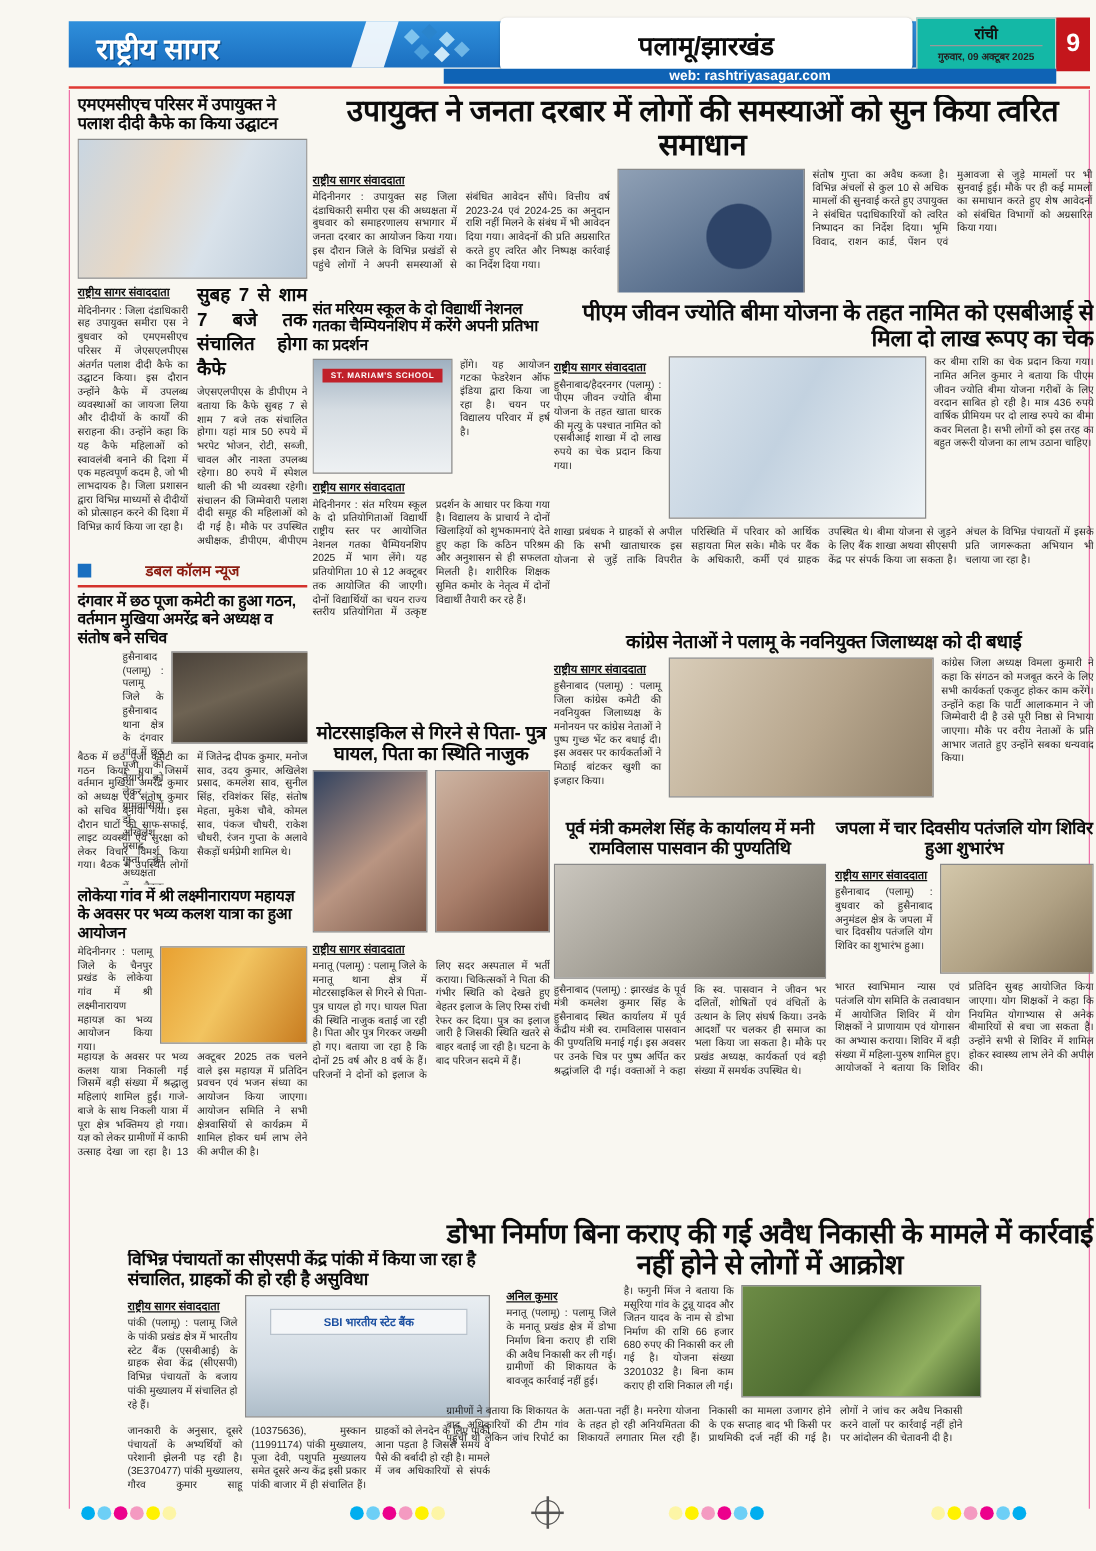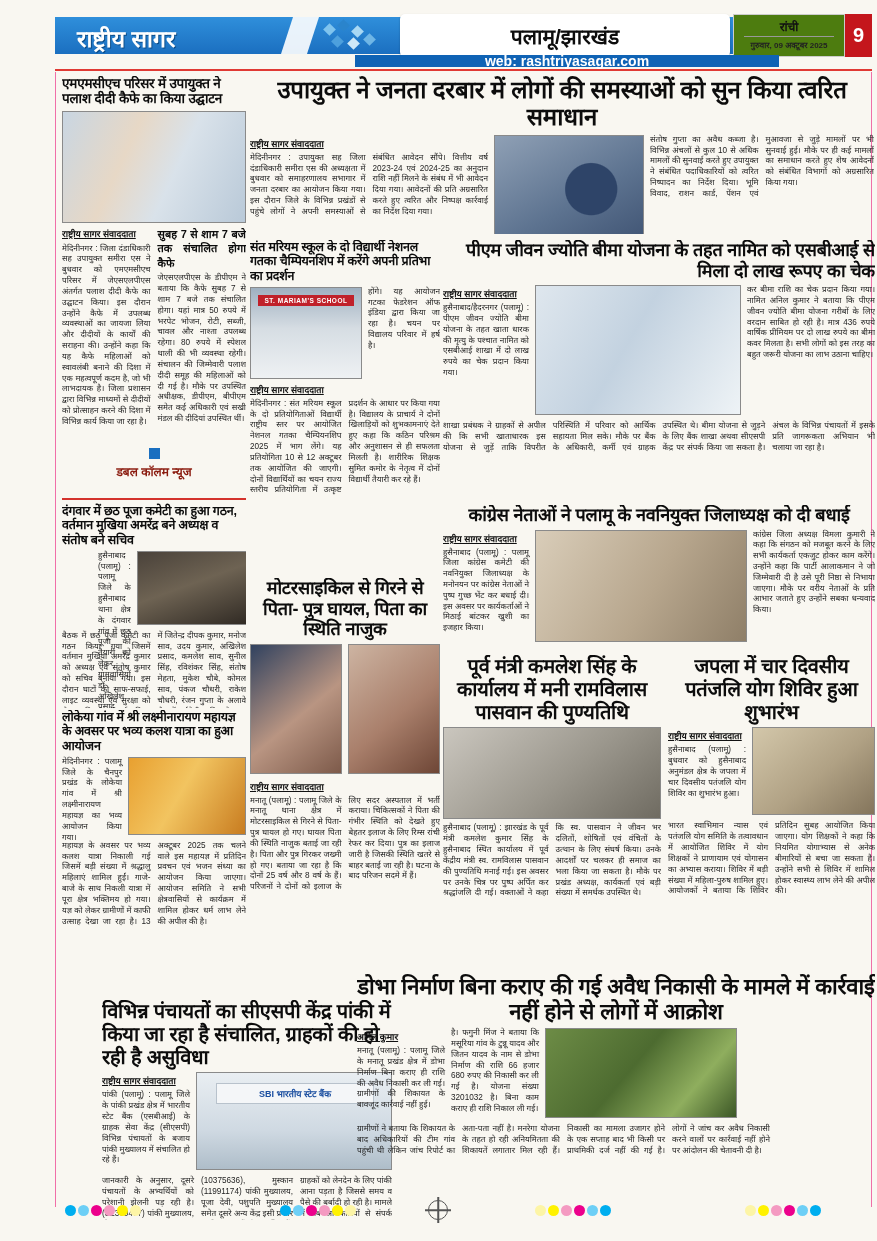--- a/index.html
+++ b/index.html
@@ -9,44 +9,44 @@
 
   
   .header{position:absolute;left:55px;top:14px;width:817px;height:54px;}
   .band{position:absolute;left:0;top:3px;width:817px;height:37px;background:linear-gradient(180deg,#2f8fdb,#1b6fc0);}
   .masthead{position:absolute;left:22px;top:8px;font-size:23px;font-weight:bold;color:#fff;text-shadow:1px 1px 0 #0a4a86;}
   .wedge{position:absolute;left:232px;top:3px;width:26px;height:37px;background:#fff;transform:skewX(-18deg);opacity:.9;}
   .diamonds{position:absolute;left:268px;top:7px;width:70px;height:30px;}
   .dia{position:absolute;width:9px;height:9px;transform:rotate(45deg);}
   .panel-center{position:absolute;left:345px;top:0;width:330px;height:43px;background:#fff;border-radius:5px;box-shadow:0 1px 2px rgba(0,0,0,.25);display:flex;align-items:center;justify-content:center;}
   .section-title{font-size:21px;font-weight:bold;color:#0d0d0d;}
-  .panel-right{position:absolute;left:678px;top:0;width:112px;height:43px;background:#4d7c0f;border:1px solid #ccc;box-sizing:border-box;text-align:center;}
+  .panel-right{position:absolute;left:678px;top:0;width:112px;height:43px;background:#14b8a6;border:1px solid #ccc;box-sizing:border-box;text-align:center;}
   .city{font-size:12px;font-weight:bold;color:#111;border-bottom:1px solid #999;margin:3px 10px 1px;padding-bottom:1px;}
   .date{font-size:8px;font-weight:bold;color:#222;margin-top:2px;}
   .pagenum{position:absolute;left:790px;top:0;width:27px;height:43px;background:#c4161c;color:#fff;font-size:20px;font-weight:bold;display:flex;align-items:center;justify-content:center;}
-  .webstrip{position:absolute;left:300px;top:41px;width:424px;height:12px;background:#0f63b5;color:#fff;font-size:14px;font-weight:bold;display:flex;align-items:center;justify-content:center;}
+  .webstrip{position:absolute;left:300px;top:41px;width:490px;height:12px;background:#0f63b5;color:#fff;font-size:11px;font-weight:bold;display:flex;align-items:center;justify-content:center;}
   .redrule{position:absolute;left:0;top:55px;width:817px;height:2px;background:#e03a34;}
 
   
   .art{position:absolute;overflow:hidden;color:#1a1a1a;}
   .hl{font-weight:bold;color:#0c0c0c;line-height:1.14;letter-spacing:-.2px;}
   .h25{font-size:24px;} .h22{font-size:22px;} .h19{font-size:18px;text-align:right;}
-  .h17{font-size:18px;} .h15{font-size:20px;} .h14{font-size:13.5px;} .h13{font-size:12.5px;}
+  .h17{font-size:15px;} .h15{font-size:14px;} .h14{font-size:13.5px;} .h13{font-size:12.5px;}
   .ctr{text-align:center;}
   .body{font-size:8.2px;line-height:1.32;text-align:justify;color:#242424;}
   .cols2{column-count:2;column-gap:7px;} .cols3{column-count:3;column-gap:7px;}
   .cols4{column-count:4;column-gap:7px;} .cols5{column-count:5;column-gap:7px;}
   .byline{font-weight:bold;font-size:9px;color:#111;text-align:left;margin:2px 0 3px;text-decoration:underline;}
-  .subhead{font-weight:bold;font-size:11px;margin:3px 0;color:#0c0c0c;}
+  .subhead{font-weight:bold;font-size:15px;margin:3px 0;color:#0c0c0c;}
   .photo{position:relative;border:1px solid #8a8a8a;box-sizing:border-box;overflow:hidden;}
   .row{display:flex;gap:6px;}
   .minicol{font-size:8.2px;line-height:1.32;text-align:justify;color:#242424;}
   .gap4{margin-top:4px;}
 
-  .dcn-head{display:flex;align-items:center;gap:4px;border-bottom:2px solid #d4322c;padding-bottom:3px;margin-bottom:4px;flex-direction:column;}
+  .dcn-head{display:flex;align-items:center;gap:4px;border-bottom:2px solid #d4322c;padding-bottom:3px;margin-bottom:4px;}
   .dcn-sq{width:11px;height:11px;background:#1a6fc0;flex:0 0 auto;}
   .dcn-title{flex:1;text-align:center;font-weight:bold;font-size:12px;color:#8b1c10;}
 
   .banner{position:absolute;left:6%;top:8%;width:88%;background:#c0212a;color:#fff;font-size:6.5px;font-weight:bold;text-align:center;padding:2px 0;letter-spacing:.5px;}
   .bank-board{position:absolute;left:10%;top:10%;width:80%;background:#f4f6f8;color:#1b4fa0;font-size:9px;font-weight:bold;text-align:center;padding:3px 0;border:1px solid #b8c2cc;}
 
   
   .ph-cafe{background:linear-gradient(115deg,#c9d6e2 0%,#e7d8c6 35%,#d9e2ea 60%,#b9c9d8 100%);}
   .ph-darbar{background:radial-gradient(circle at 65% 45%,#2e4468 0 22%,transparent 23%),linear-gradient(150deg,#8fa0b5,#5d7390 55%,#3c5070);}
   .ph-school{background:linear-gradient(180deg,#9fb0c0 0%,#d6dde3 45%,#eef1f3 100%);}
@@ -220,21 +220,21 @@
       <div class="photo ph-sbi" style="flex:1;height:98px;">
         <div class="bank-board">SBI भारतीय स्टेट बैंक</div>
       </div>
     </div>
     <div class="body cols3 gap4" style="height:62px;">जानकारी के अनुसार, दूसरे पंचायतों के अभ्यर्थियों को परेशानी झेलनी पड़ रही है। (3E370477) पांकी मुख्यालय, गौरव कुमार साहू (10375636), मुस्कान (11991174) पांकी मुख्यालय, पूजा देवी, पशुपति मुख्यालय समेत दूसरे अन्य केंद्र इसी प्रकार पांकी बाजार में ही संचालित हैं। ग्राहकों को लेनदेन के लिए पांकी आना पड़ता है जिससे समय व पैसे की बर्बादी हो रही है। मामले में जब अधिकारियों से संपर्क किया गया तो स्पष्ट जवाब नहीं मिला।</div>
   </div>
 
   <div class="art" style="left:357px;top:974px;width:518px;height:222px;">
     <div class="hl h22 ctr">डोभा निर्माण बिना कराए की गई अवैध निकासी के मामले में कार्रवाई नहीं होने से लोगों में आक्रोश</div>
     <div class="row gap4" style="height:92px;">
-      <div style="width:88px;flex:0 0 auto;">
+      <div style="width:88px;flex:0 0 auto;margin-left:48px;">
         <div class="byline">अनिल कुमार</div>
         <div class="minicol">मनातू (पलामू) : पलामू जिले के मनातू प्रखंड क्षेत्र में डोभा निर्माण बिना कराए ही राशि की अवैध निकासी कर ली गई। ग्रामीणों की शिकायत के बावजूद कार्रवाई नहीं हुई।</div>
       </div>
       <div class="minicol" style="width:88px;flex:0 0 auto;">है। फगुनी मिंज ने बताया कि मसूरिया गांव के टुन्नू यादव और जितन यादव के नाम से डोभा निर्माण की राशि 66 हजार 680 रुपए की निकासी कर ली गई है। योजना संख्या 3201032 है। बिना काम कराए ही राशि निकाल ली गई।</div>
       <div class="photo ph-green" style="width:192px;height:90px;flex:0 0 auto;"></div>
     </div>
     <div class="body cols5 gap4" style="height:52px;">ग्रामीणों ने बताया कि शिकायत के बाद अधिकारियों की टीम गांव पहुंची थी लेकिन जांच रिपोर्ट का अता-पता नहीं है। मनरेगा योजना के तहत हो रही अनियमितता की शिकायतें लगातार मिल रही हैं। निकासी का मामला उजागर होने के एक सप्ताह बाद भी किसी पर प्राथमिकी दर्ज नहीं की गई है। लोगों ने जांच कर अवैध निकासी करने वालों पर कार्रवाई नहीं होने पर आंदोलन की चेतावनी दी है।</div>
   </div>
 
   <div class="dots" style="left:65px;">

